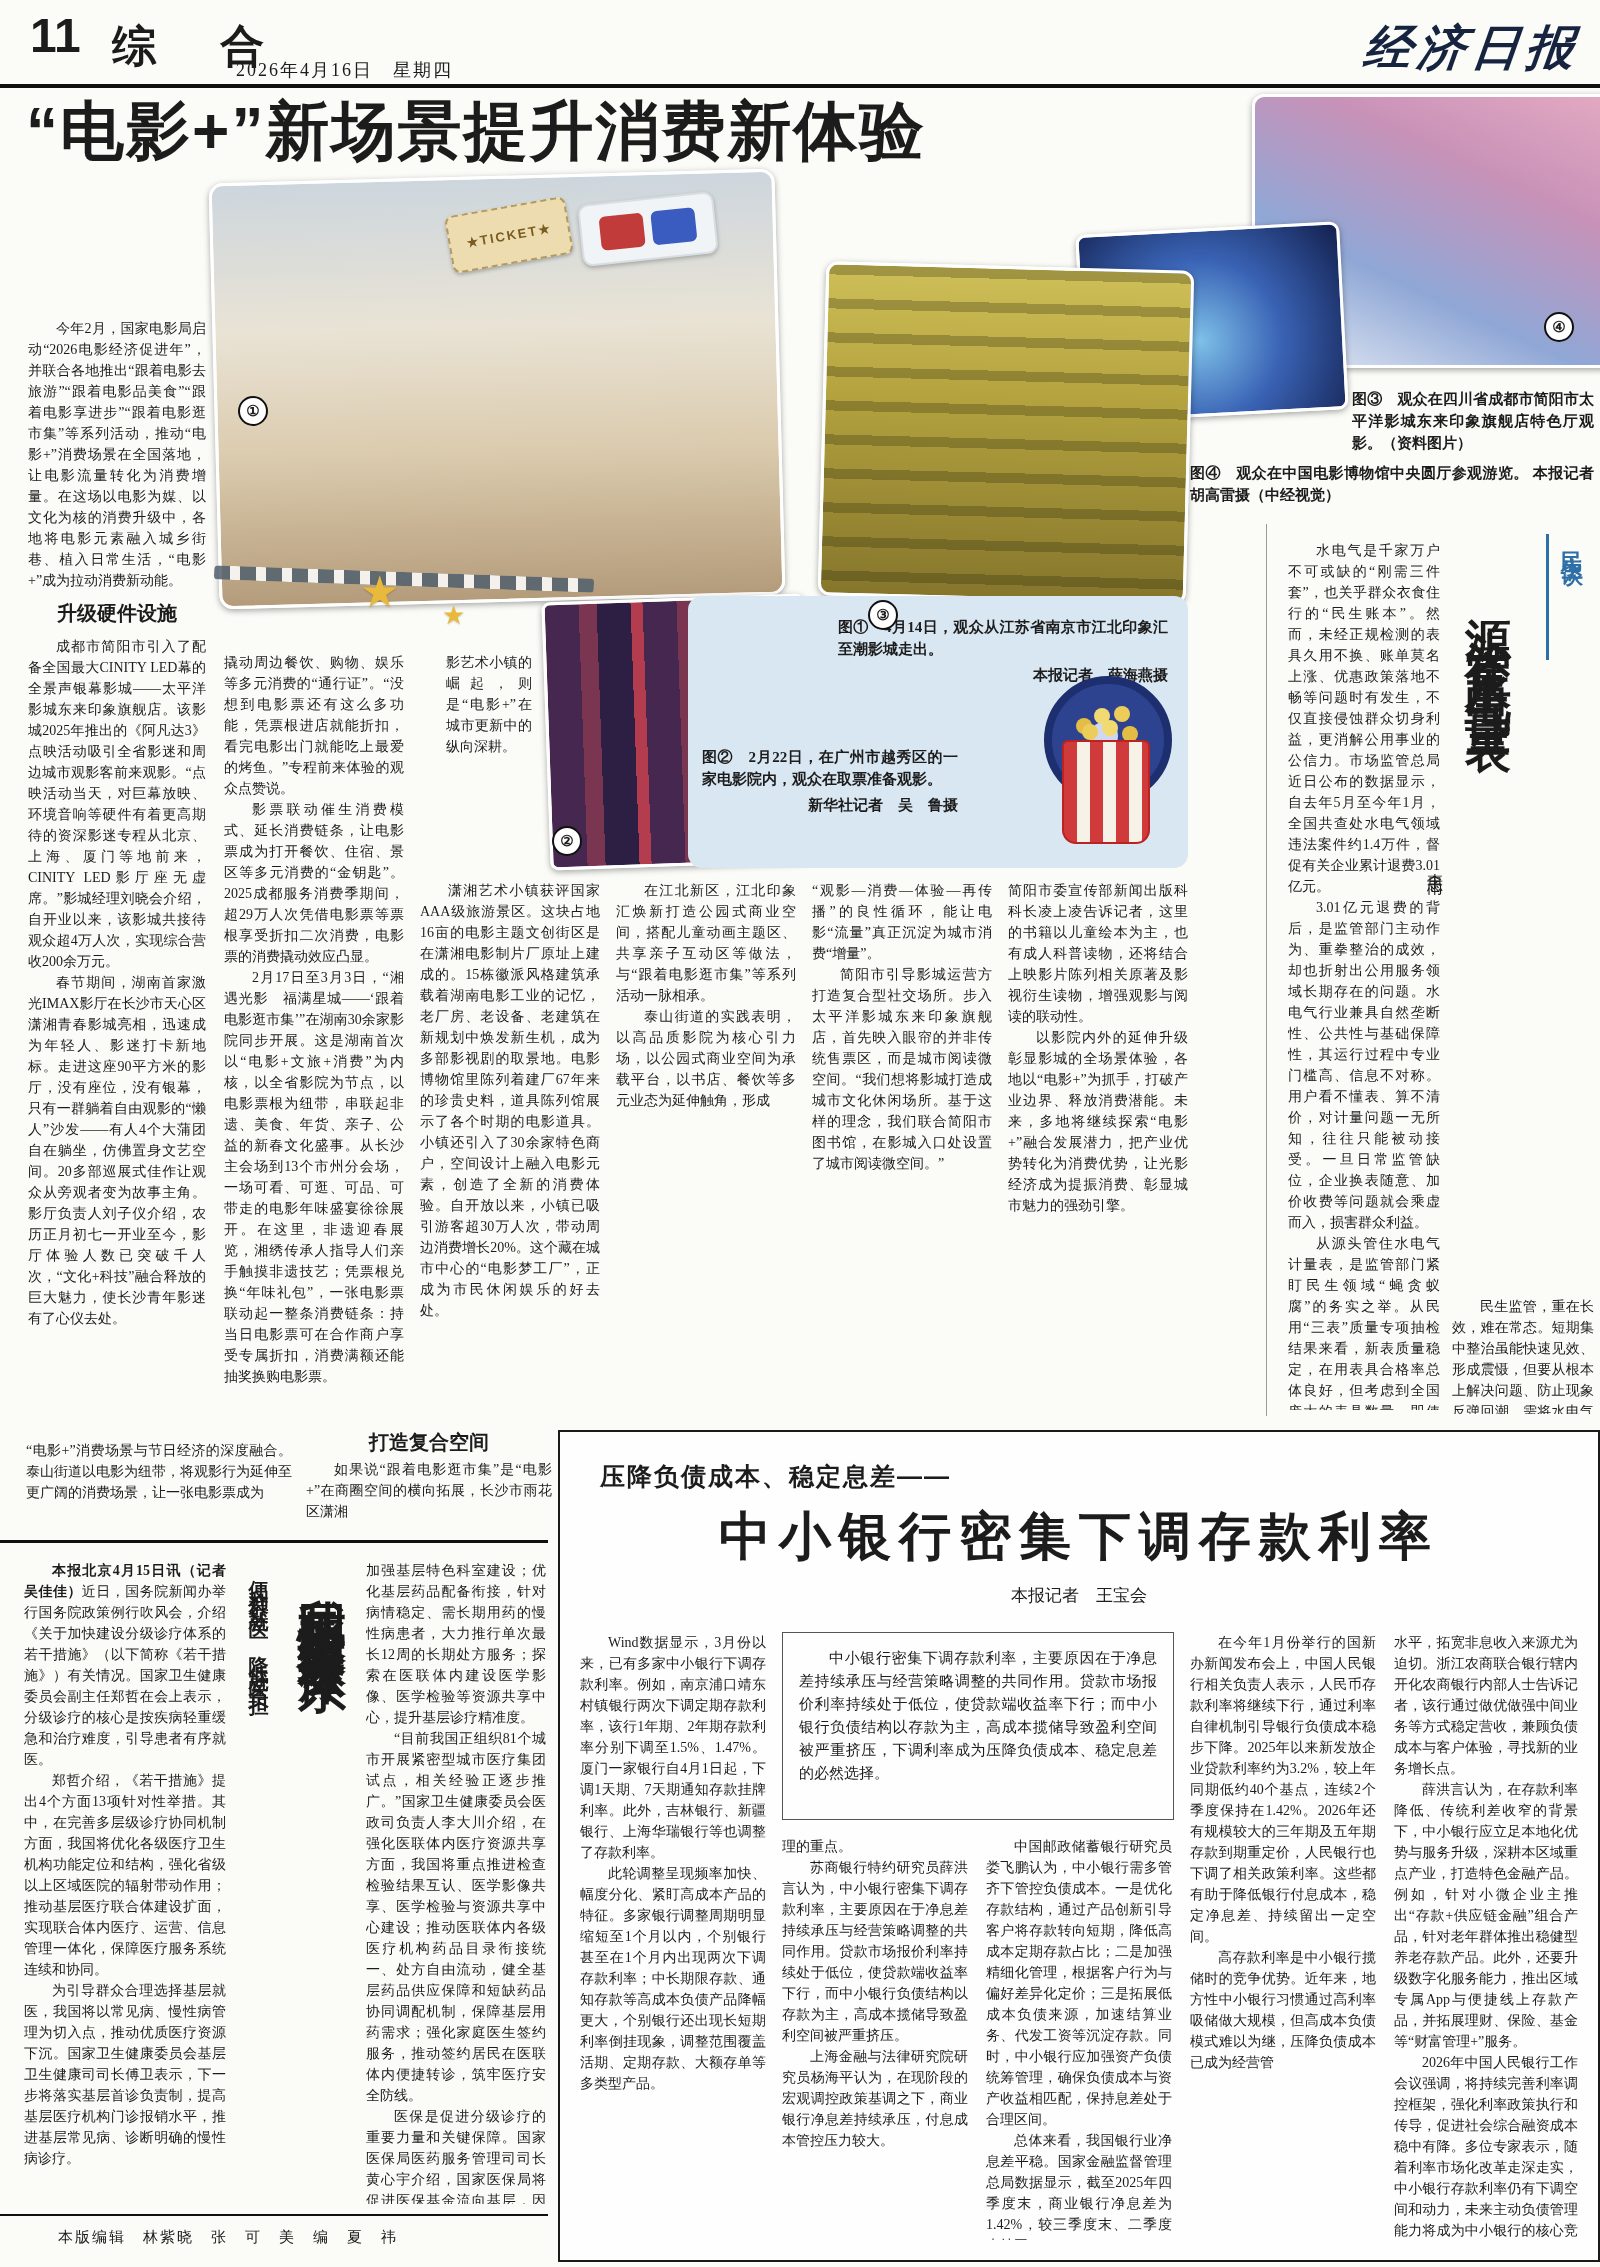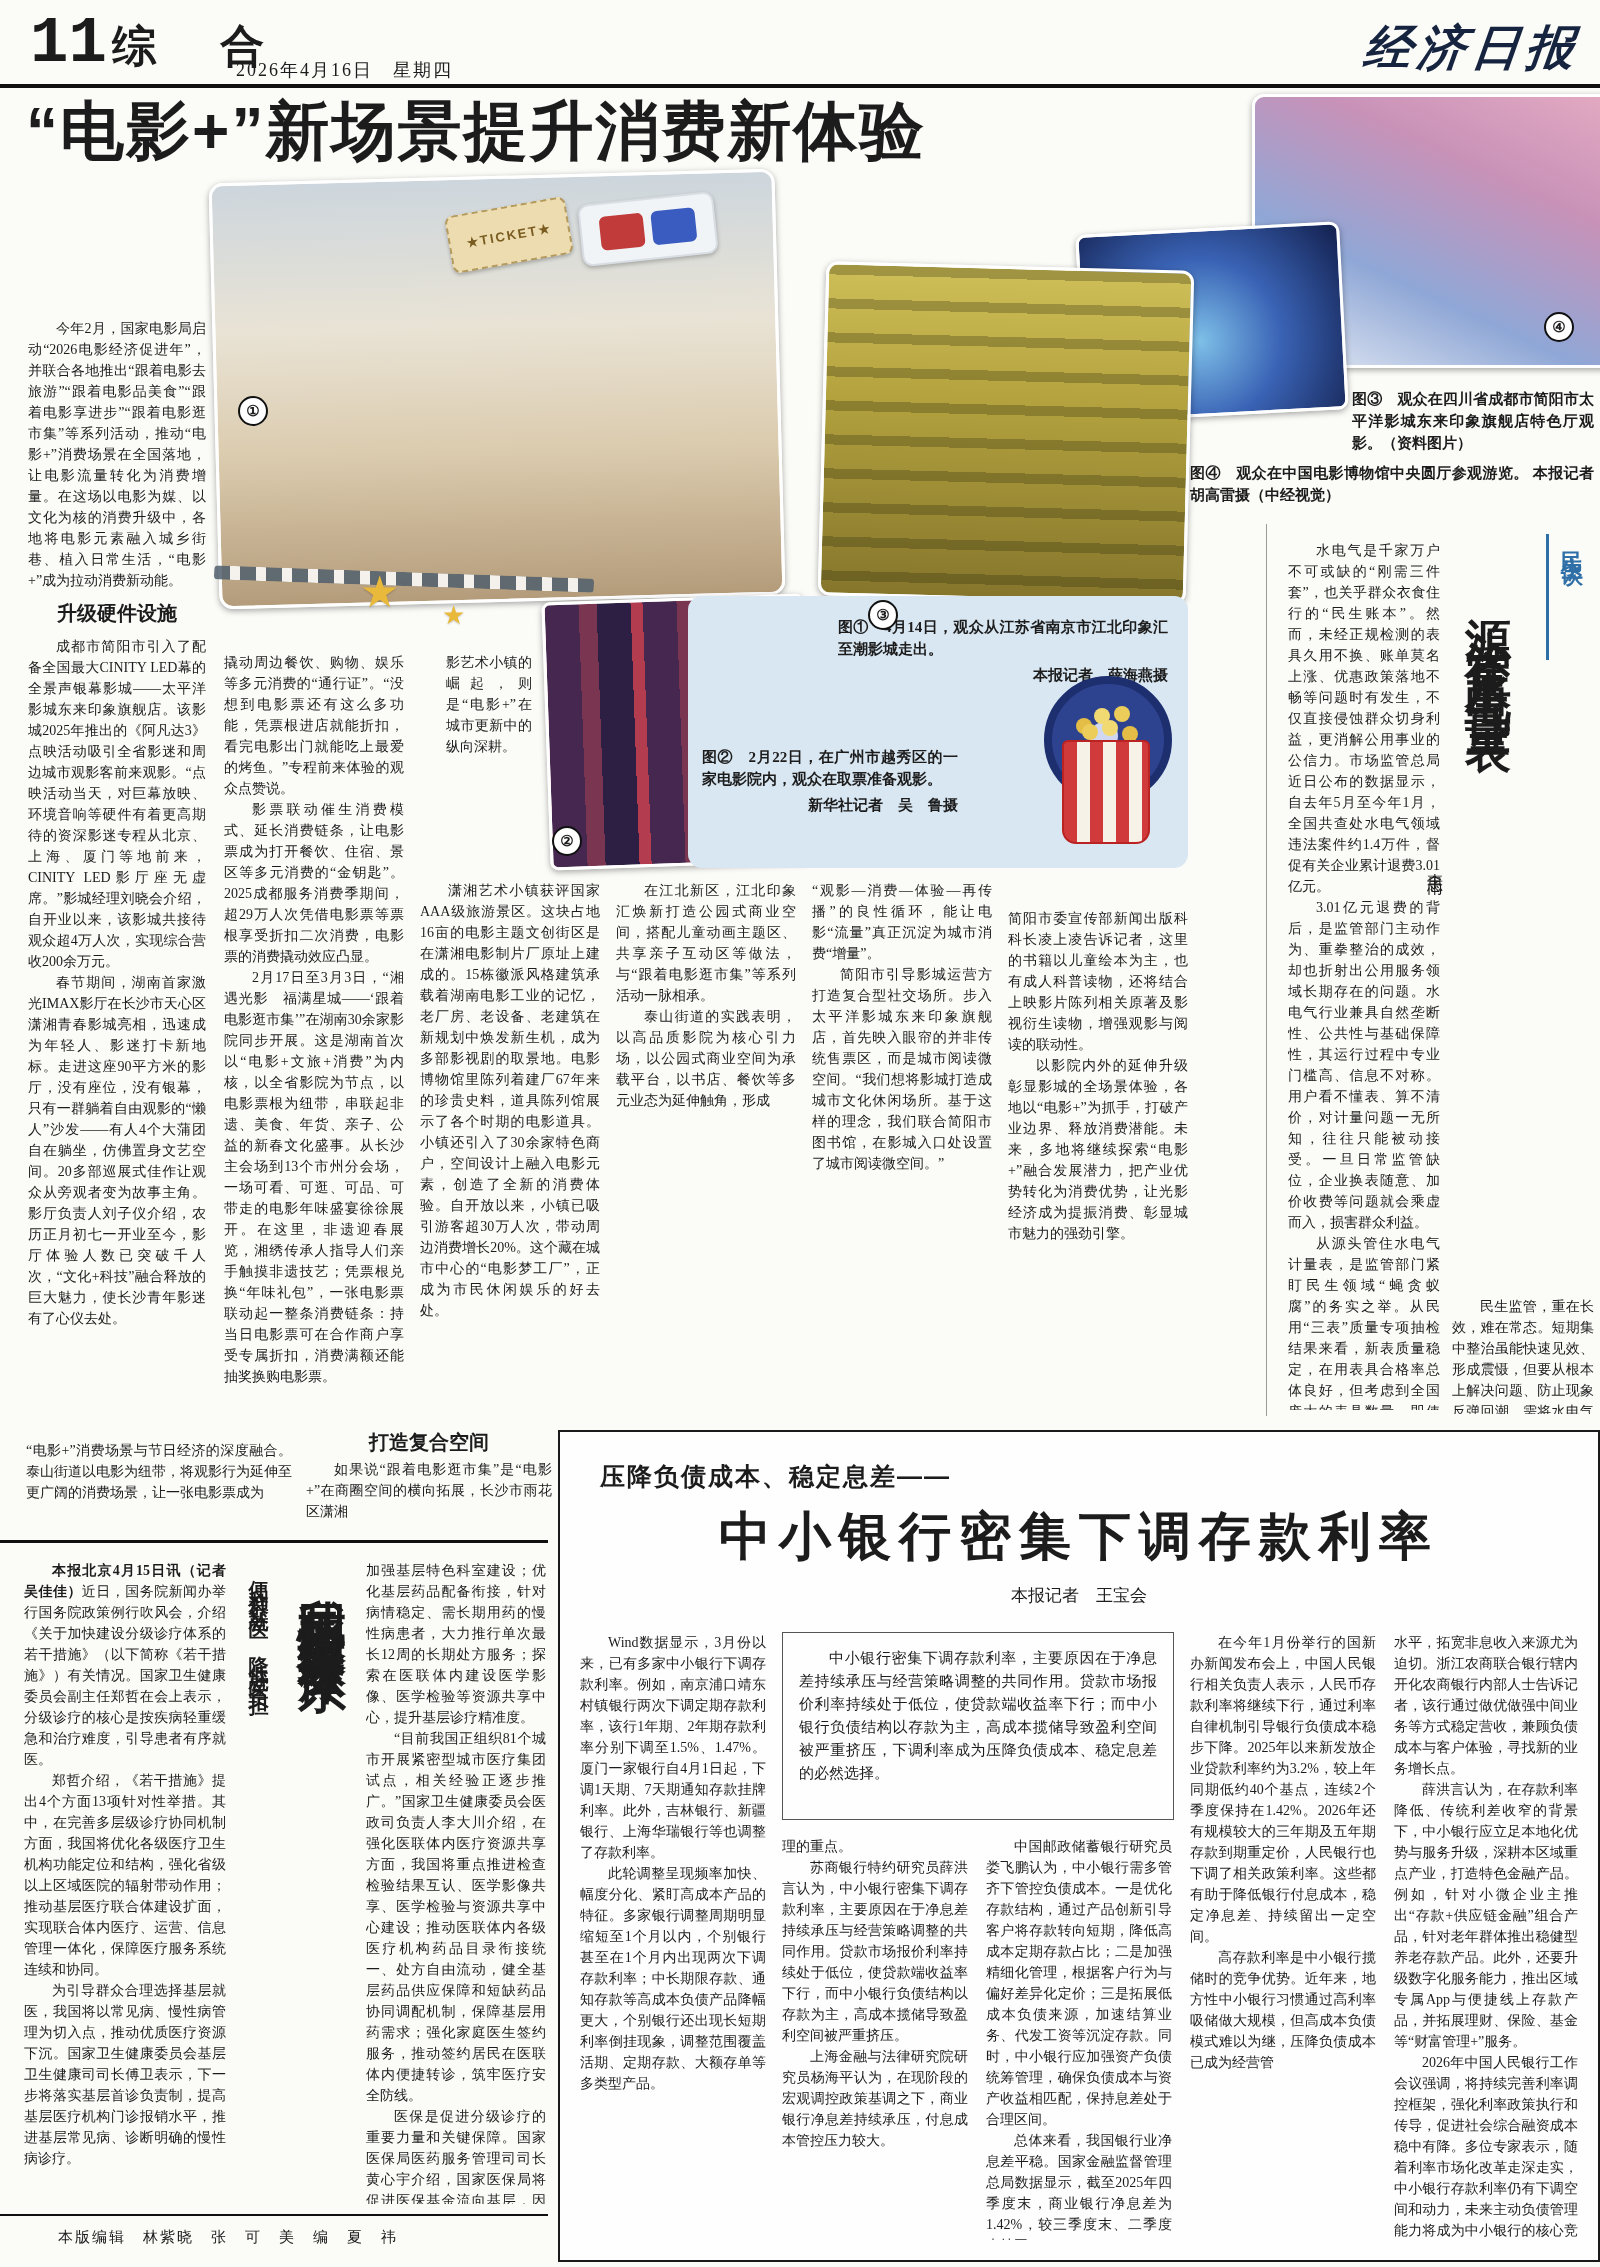--- a/index.html
+++ b/index.html
@@ -1,20 +1,20 @@
 <!DOCTYPE html>
 <html><head>
 <meta charset="utf-8">
 <style>
   html,body{margin:0;padding:0;background:#888;}
   .page{position:relative;width:1600px;height:2267px;background:#fbfbf8;margin:0 auto;
         font-family:"Liberation Serif",serif;color:#1c1c1c;overflow:hidden;}
   .abs{position:absolute;}
   
-  .pagenum{font-family:Liberation Mono, monospace;font-weight:900;font-size:64px;line-height:1;}
+  .pagenum{font-family:Liberation Sans, sans-serif;font-weight:900;font-size:48px;line-height:1;}
   .section{font-family:"Liberation Sans",sans-serif;font-weight:900;font-size:44px;letter-spacing:26px;line-height:1;}
   .dateline{font-size:18px;letter-spacing:2px;}
   .logo{font-family:"DejaVu Serif",serif;font-style:italic;font-weight:bold;font-size:48px;
         color:#16243f;letter-spacing:6px;transform:skewX(-6deg);}
   .rule{background:#101010;}
   
   .mainhead{font-family:"Liberation Sans",sans-serif;font-weight:900;font-size:64px;letter-spacing:2px;line-height:1.05;white-space:nowrap;}
   .byline{font-size:18px;text-align:center;letter-spacing:1px;}
   
   .col{font-size:14px;line-height:21px;text-align:justify;overflow:hidden;}
@@ -136,21 +136,21 @@
     <p>潇湘艺术小镇获评国家AAA级旅游景区。这块占地16亩的电影主题文创街区是在潇湘电影制片厂原址上建成的。15栋徽派风格建筑承载着湖南电影工业的记忆，老厂房、老设备、老建筑在新规划中焕发新生机，成为多部影视剧的取景地。电影博物馆里陈列着建厂67年来的珍贵史料，道具陈列馆展示了各个时期的电影道具。小镇还引入了30余家特色商户，空间设计上融入电影元素，创造了全新的消费体验。自开放以来，小镇已吸引游客超30万人次，带动周边消费增长20%。这个藏在城市中心的“电影梦工厂”，正成为市民休闲娱乐的好去处。</p>
   </div>
   <div class="abs col" style="left:616px;top:880px;width:180px;height:536px;">
     <p>在江北新区，江北印象汇焕新打造公园式商业空间，搭配儿童动画主题区、共享亲子互动区等做法，与“跟着电影逛市集”等系列活动一脉相承。</p>
     <p>泰山街道的实践表明，以高品质影院为核心引力场，以公园式商业空间为承载平台，以书店、餐饮等多元业态为延伸触角，形成</p>
   </div>
   <div class="abs col" style="left:812px;top:880px;width:180px;height:536px;">
     <p style="text-indent:0;">“观影—消费—体验—再传播”的良性循环，能让电影“流量”真正沉淀为城市消费“增量”。</p>
     <p>简阳市引导影城运营方打造复合型社交场所。步入太平洋影城东来印象旗舰店，首先映入眼帘的并非传统售票区，而是城市阅读微空间。“我们想将影城打造成城市文化休闲场所。基于这样的理念，我们联合简阳市图书馆，在影城入口处设置了城市阅读微空间。”</p>
   </div>
-  <div class="abs col" style="left:1008px;top:880px;width:180px;height:536px;margin-top:28px;">
+  <div class="abs col" style="left:1008px;top:880px;width:180px;height:536px;">
     <p style="text-indent:0;">简阳市委宣传部新闻出版科科长凌上凌告诉记者，这里的书籍以儿童绘本为主，也有成人科普读物，还将结合上映影片陈列相关原著及影视衍生读物，增强观影与阅读的联动性。</p>
     <p>以影院内外的延伸升级彰显影城的全场景体验，各地以“电影+”为抓手，打破产业边界、释放消费潜能。未来，多地将继续探索“电影+”融合发展潜力，把产业优势转化为消费优势，让光影经济成为提振消费、彰显城市魅力的强劲引擎。</p>
   </div>
 
   <div class="abs smallcol" style="left:26px;top:1440px;width:266px;height:86px;">“电影+”消费场景与节日经济的深度融合。泰山街道以电影为纽带，将观影行为延伸至更广阔的消费场景，让一张电影票成为</div>
   <div class="abs col" style="left:306px;top:1430px;width:246px;height:104px;">
     <h3 style="margin:2px 0 6px 0;">打造复合空间</h3>
     <p style="text-indent:2em;">如果说“跟着电影逛市集”是“电影+”在商圈空间的横向拓展，长沙市雨花区潇湘</p>
   </div>
 

